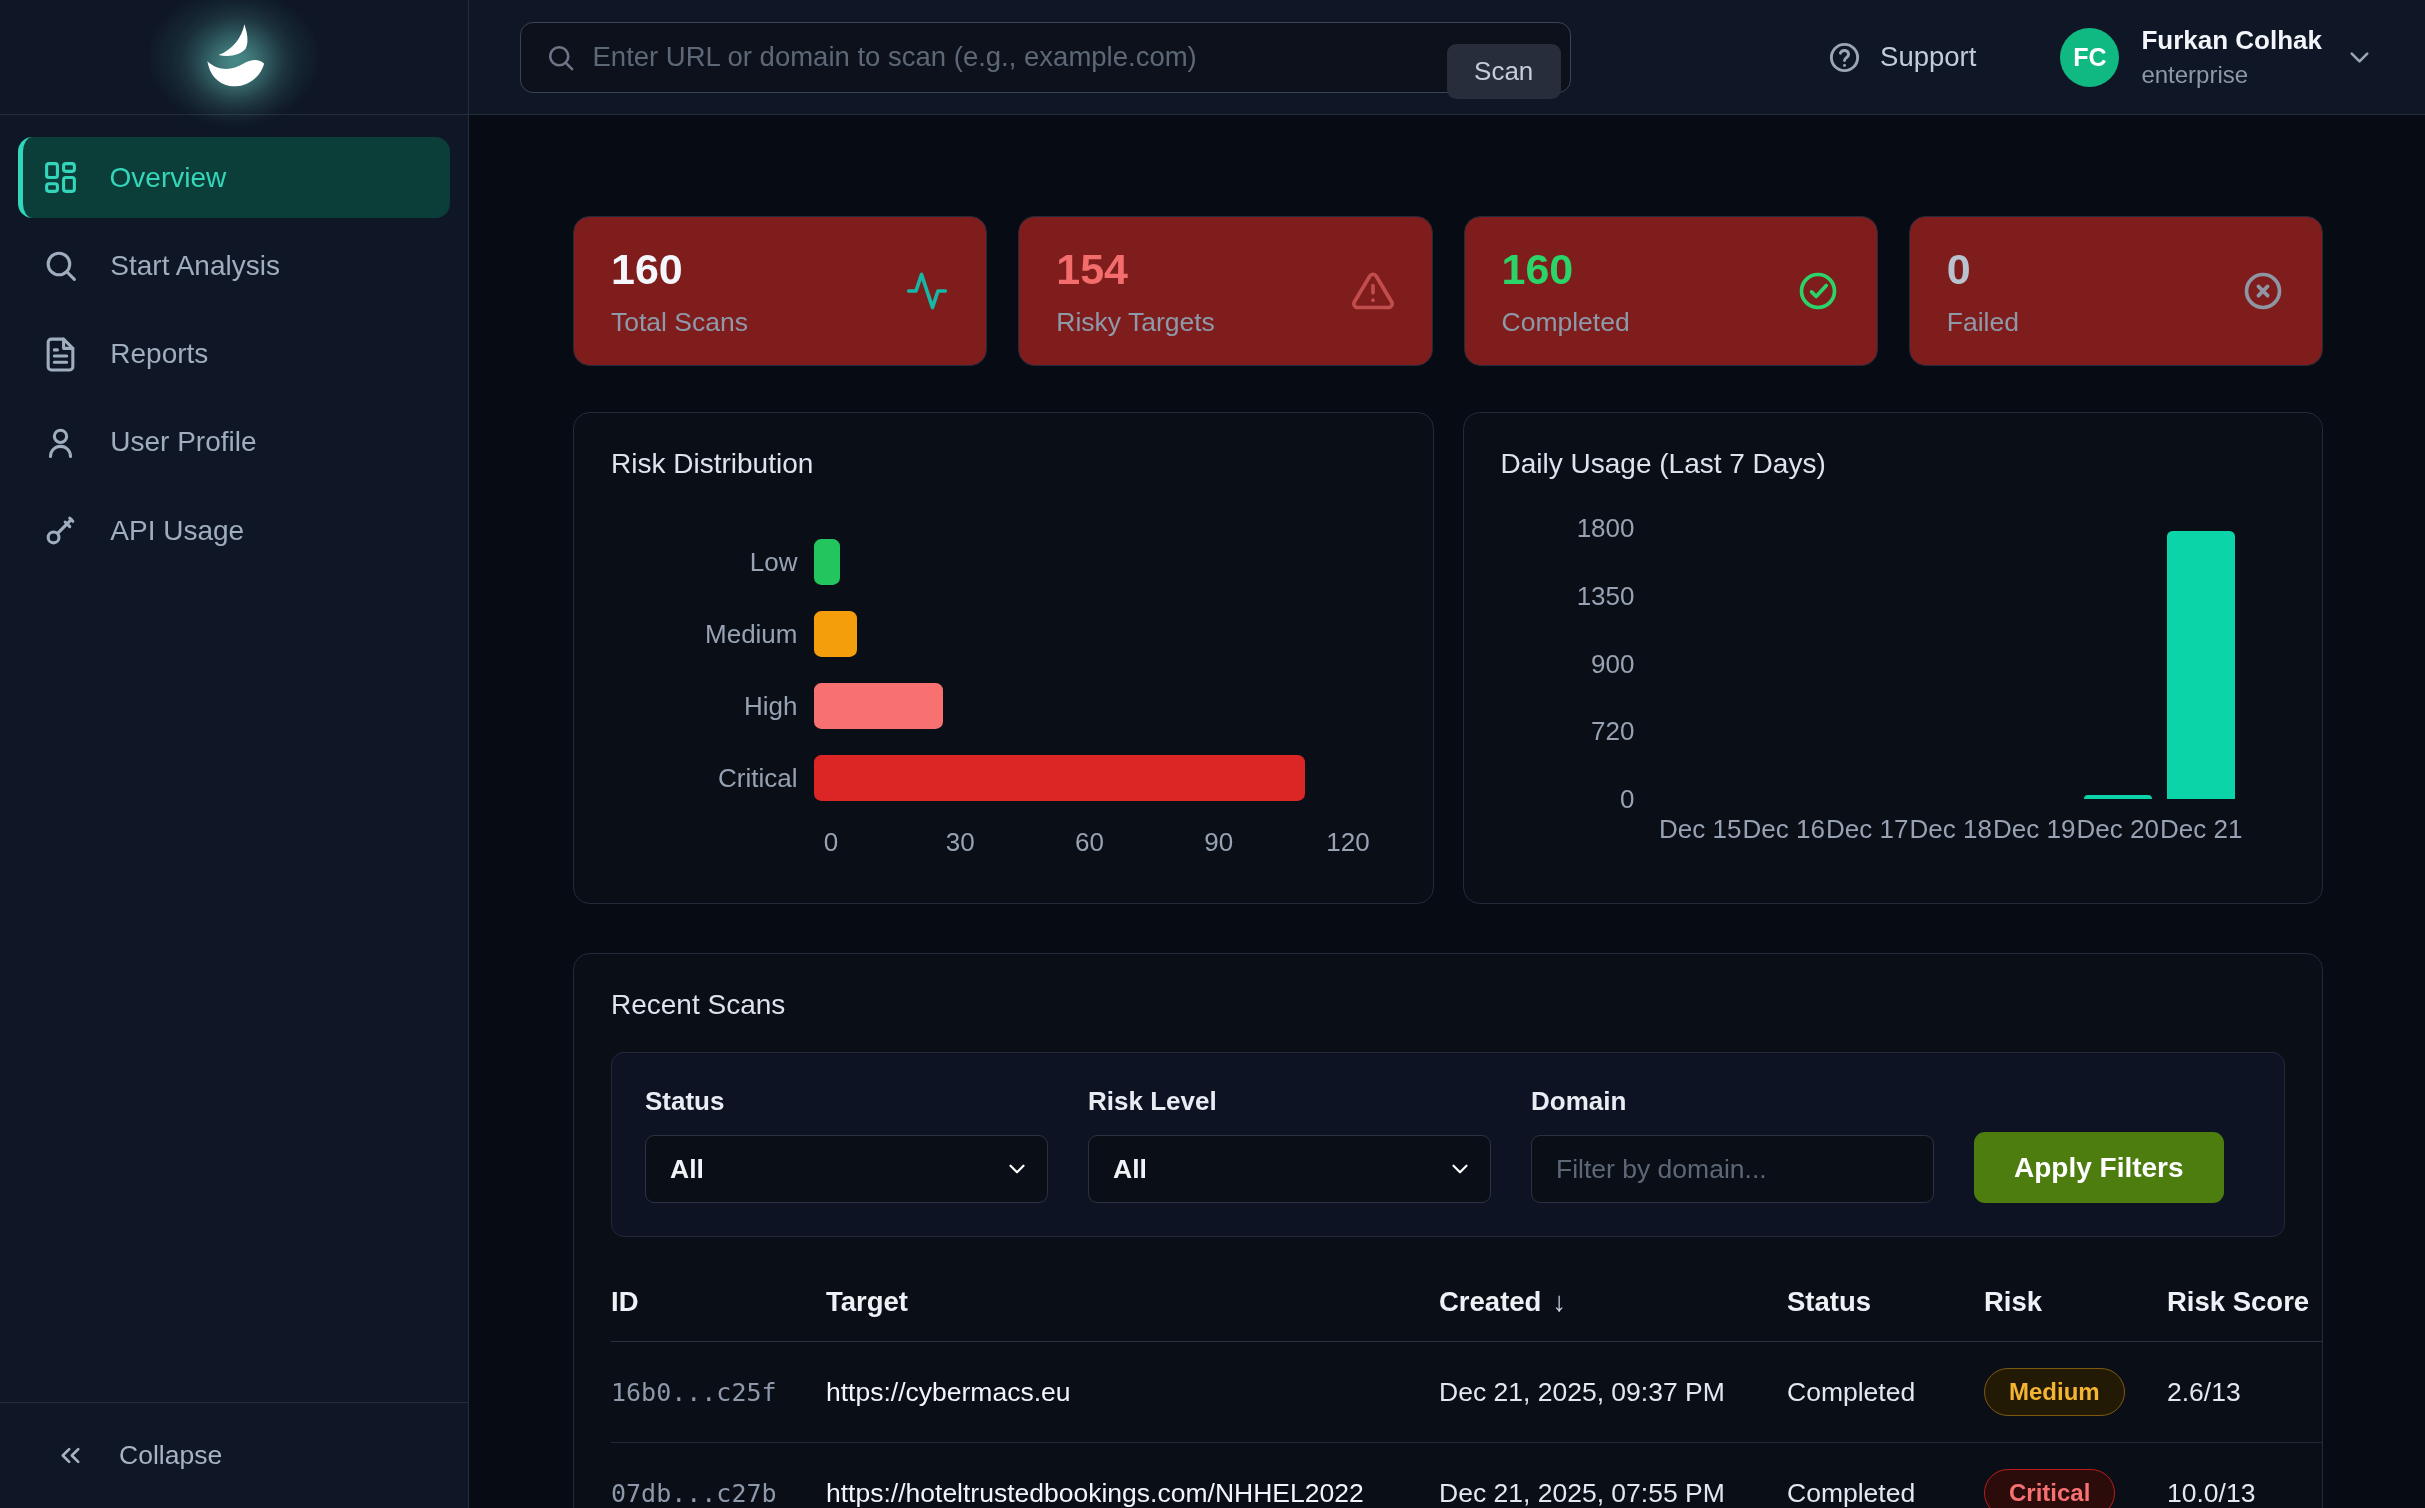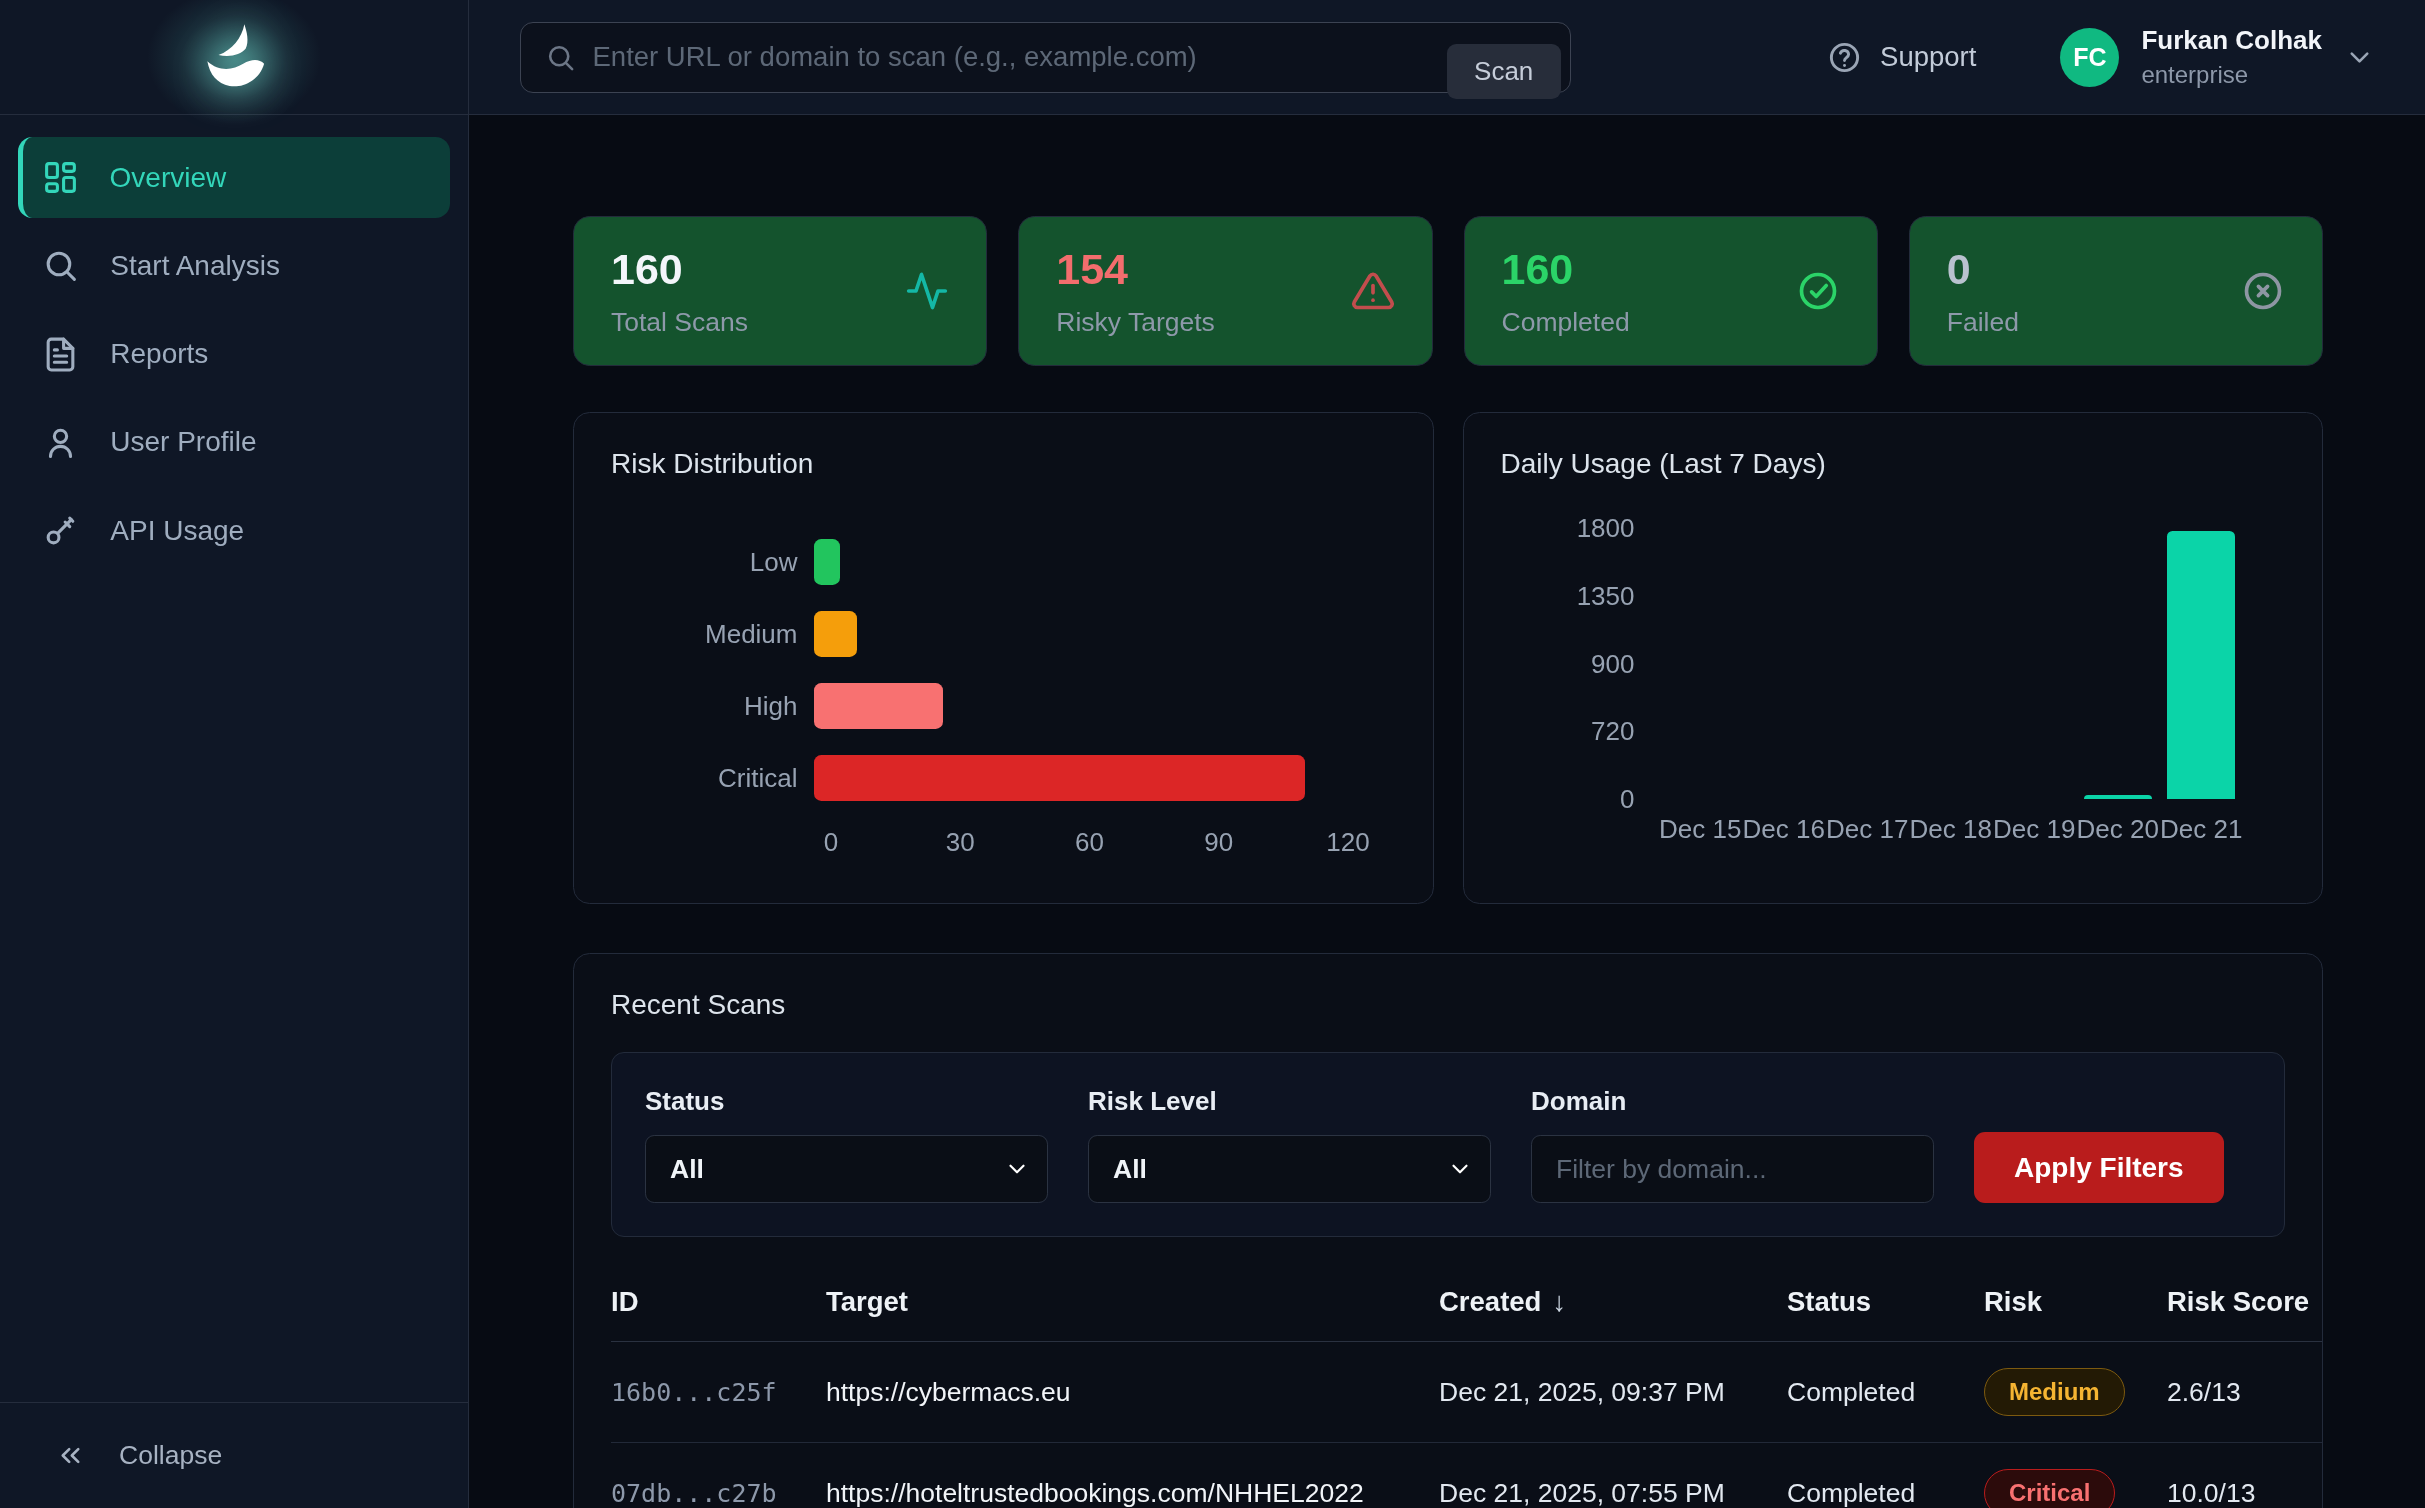--- a/index.html
+++ b/index.html
@@ -48,21 +48,21 @@
   .avatar { width:59px; height:59px; border-radius:50%; background:#10b981;
     color:#fff; font-weight:bold; font-size:25px; display:flex; align-items:center; justify-content:center; }
   .user-name { font-size:26px; font-weight:600; color:#f2f5f9; }
   .user-plan { font-size:24px; color:#8d98a9; margin-top:5.5px; }
   .user-chip .chev, .user-chip .chev svg { width:31px; height:31px; color:#9aa5b5; }
 
   
   .main { margin-left:469px; padding:101px 103px 0 104px; }
 
   .stats { display:grid; grid-template-columns:repeat(4,1fr); gap:31px; }
-  .stat-card { background:#14532d; border:0.9px solid #232b3b; border-radius:16.5px;
+  .stat-card { background:#7f1d1d; border:0.9px solid #232b3b; border-radius:16.5px;
     height:150px; padding:24px 37px; display:flex; justify-content:space-between; align-items:center; }
   .stat-value { font-size:43px; font-weight:bold; }
   .stat-label { font-size:26.5px; color:#8e99aa; margin-top:13px; }
   .stat-card .icon, .stat-card .icon svg { width:44px; height:44px; }
 
   .charts { margin-top:46px; display:grid; grid-template-columns:1fr 1fr; gap:29px; }
   .chart-card { background:#0a0e17; border:0.9px solid #232b3b; border-radius:16.5px;
     height:492px; padding:35px 37px; }
   .chart-title { font-size:28px; font-weight:500; color:#dde4ec; }
 
@@ -96,21 +96,21 @@
   .selwrap select { width:100%; height:68px; background:#0a0e16; border:0.9px solid #2b3342;
     border-radius:9.2px; color:#f0f4f8; font-size:26.5px; font-weight:600; padding:0 24px;
     appearance:none; -webkit-appearance:none; font-family:"Liberation Sans",sans-serif; cursor:pointer; }
   .selwrap .chev { position:absolute; right:18.3px; top:21px; pointer-events:none; }
   .selwrap .chev svg { width:26px; height:26px; color:#fff; }
   .fgroup input { width:403px; height:68px; background:#0a0e16; border:0.9px solid #2b3342;
     border-radius:9.2px; color:#f0f4f8; font-size:26.5px; padding:0 24px; outline:none;
     font-family:"Liberation Sans",sans-serif; }
   .fgroup input::placeholder { color:#5d6877; }
   .apply-btn { height:71px; padding:0 40px; border:none; border-radius:11px;
-    background:#b91c1c; color:#ffffff; font-size:28px; font-weight:600; cursor:pointer;
+    background:#4d7c0f; color:#ffffff; font-size:28px; font-weight:600; cursor:pointer;
     font-family:"Liberation Sans",sans-serif; }
 
   .table { margin-top:26px; width:1849px; padding-left:37px; }
   .trow { display:grid; grid-template-columns:215px 613px 348px 197px 183px 256px;
     align-items:center; }
   .thead { height:79px; border-bottom:0.9px solid #2a3140; }
   .thead div { font-size:27.5px; font-weight:bold; color:#eef2f6; }
   .thead .arrow { margin-left:11px; font-weight:normal; color:#cbd5e1; }
   .tr { height:101px; border-bottom:0.9px solid #222938; cursor:pointer; }
   .td-id { font-family:"DejaVu Sans Mono",monospace; font-size:25px; color:#8d98aa; }

